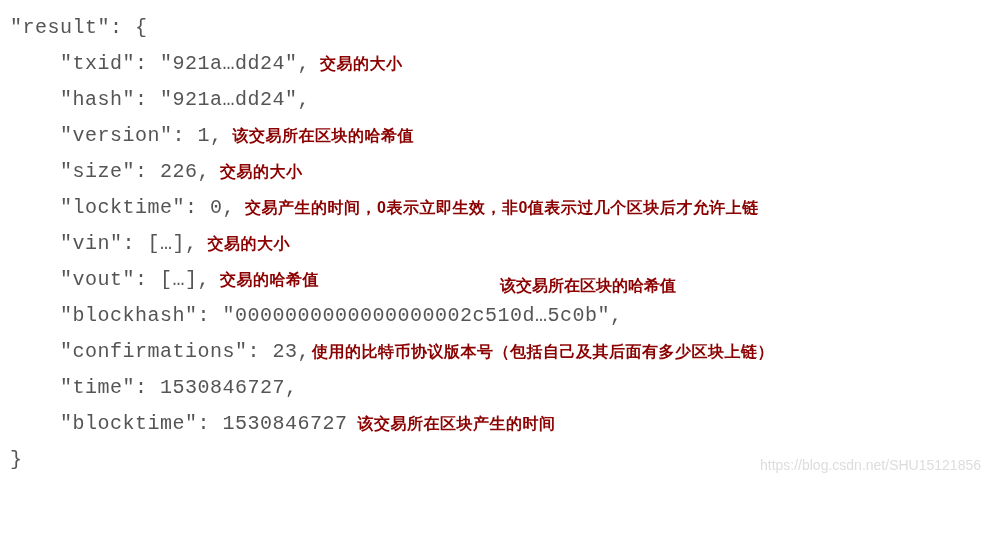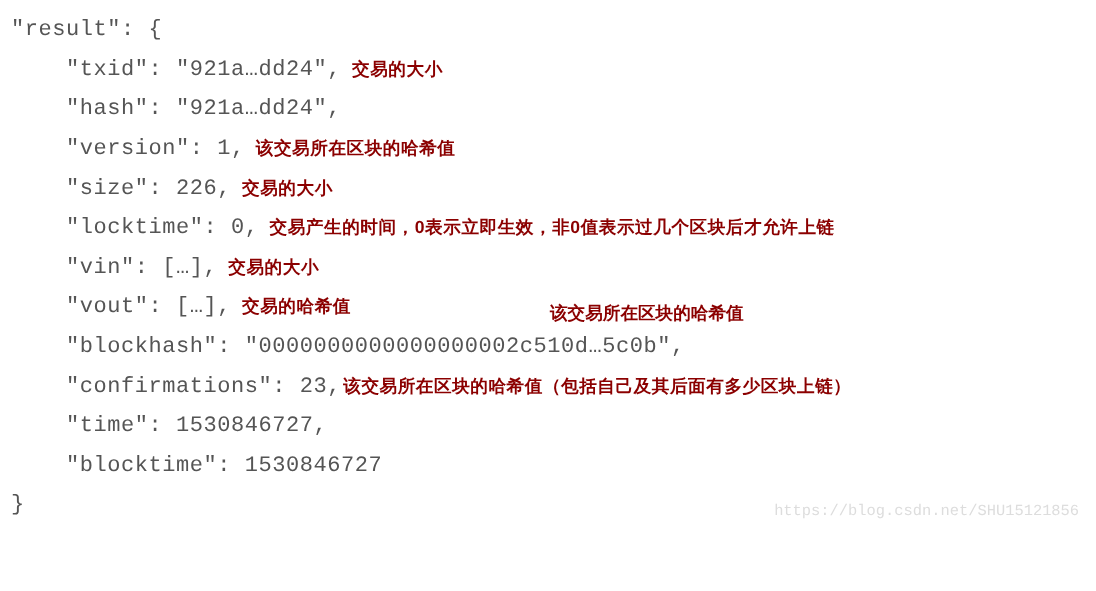--- a/index.html
+++ b/index.html
@@ -38,21 +38,21 @@
       font-weight: bold;
       font-size: 16px;
       position: absolute;
     }
     .watermark {
       position: absolute;
       right: 15px;
       bottom: 10px;
       color: #ddd;
       font-size: 14px;
-      font-family: Liberation Mono, monospace;
+      font-family: Liberation Sans, sans-serif;
     }
   </style>
 </head>
 <body>
 
 <div class="code-line">
   <span class="code">"result": {</span>
 </div>
 
 <div class="code-line">
@@ -91,28 +91,29 @@
   </div>
   <span class="annotation-above" style="top:10px; left:490px;">该交易所在区块的哈希值</span>
 </div>
 
 <div class="code-line">
   <span class="code">    "blockhash": "0000000000000000002c510d…5c0b",</span>
 </div>
 
 <div class="code-line">
   <span class="code">    "confirmations": 23,</span>
-  <span class="annotation" style="margin-left:2px;">该交易所在区块的哈希值（包括自己及其后面有多少区块上链）</span>
+  <span class="annotation" style="margin-left:2px;">使用的比特币协议版本号（包括自己及其后面有多少区块上链）</span>
 </div>
 
 <div class="code-line">
   <span class="code">    "time": 1530846727,</span>
 </div>
 
 <div class="code-line">
   <span class="code">    "blocktime": 1530846727</span>
+  <span class="annotation">该交易所在区块产生的时间</span>
 </div>
 
 <div class="code-line">
   <span class="code">}</span>
 </div>
 
 <div class="watermark">https://blog.csdn.net/SHU15121856</div>
 
 </body></html>

